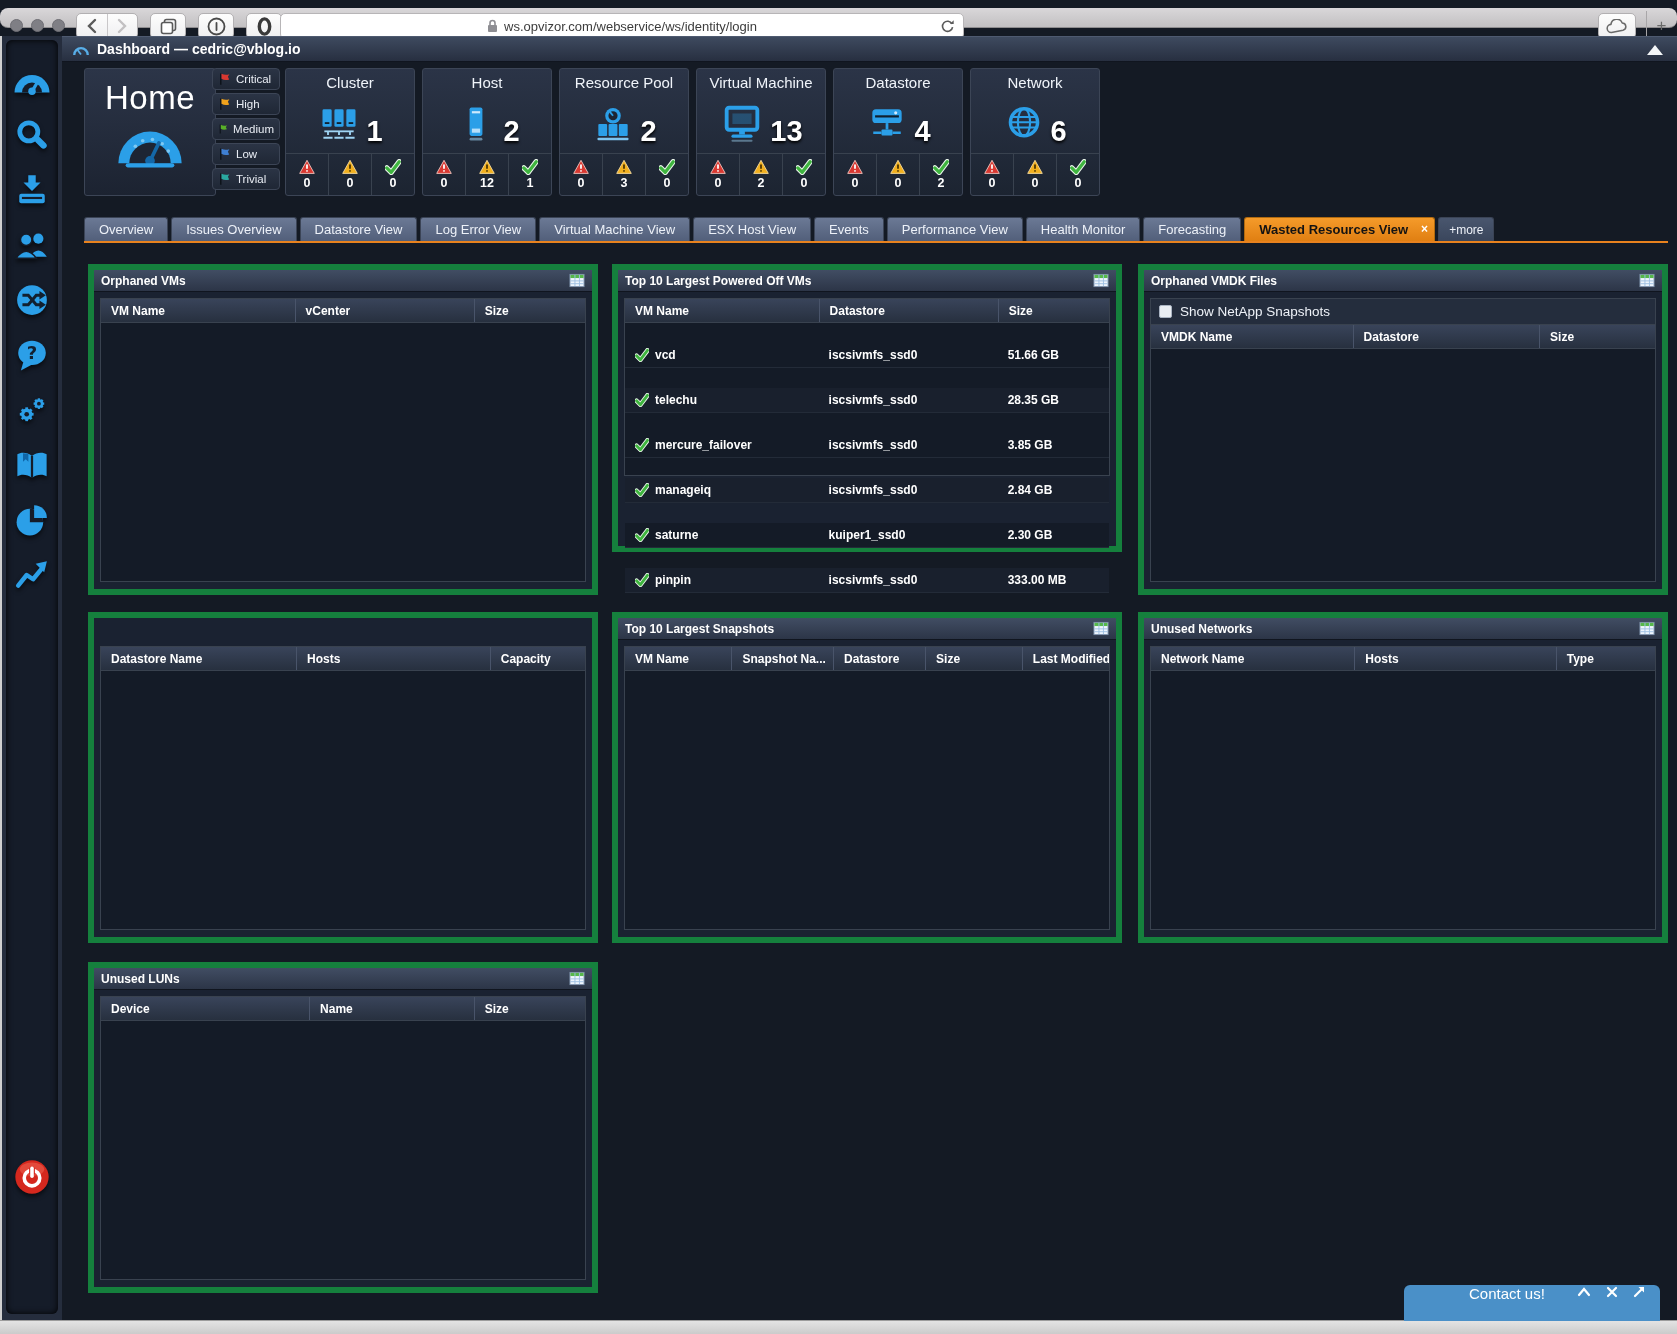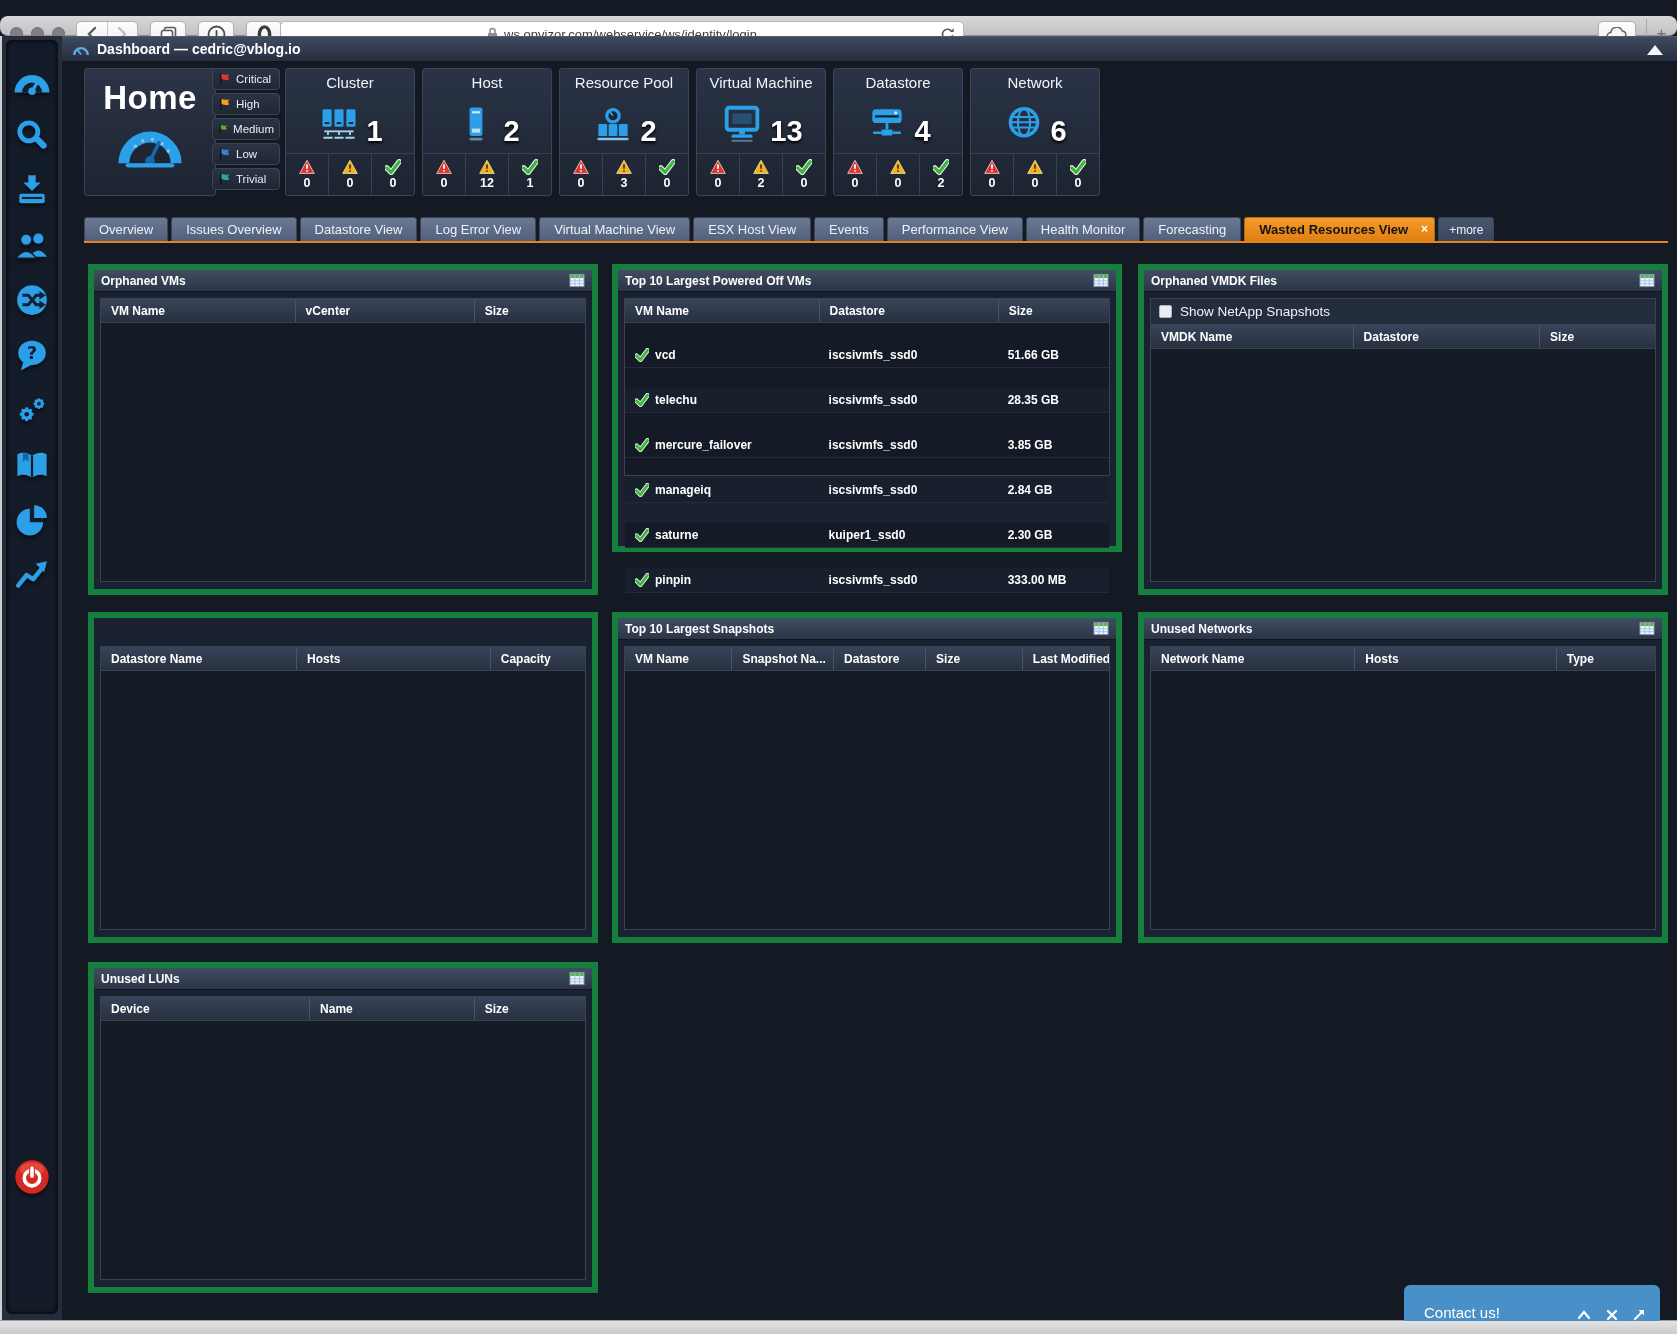--- a/index.html
+++ b/index.html
@@ -1,20 +1,20 @@
 <!DOCTYPE html>
 <html><head>
 <meta charset="utf-8">
 <style>
   * { margin:0; padding:0; box-sizing:border-box; }
   html,body { width:1677px; height:1334px; }
   body { position:relative; background:#141a24; font-family:"Liberation Sans",sans-serif; overflow:hidden; }
 
   
-  .chrome { position:absolute; left:0; top:16px; width:1677px; height:20px;
+  .chrome { position:absolute; left:0; top:8px; width:1677px; height:20px;
     background:linear-gradient(#d9d7d9,#c2c0c2); border-bottom:1px solid #8f8d8f;border-radius:8px; }
   .lights { position:absolute; left:10px; top:11px; display:flex; gap:8px; }
   .light { width:13px; height:13px; border-radius:50%; background:#7f7f85; border:1px solid #6e6e74; }
   .navgroup { position:absolute; left:76px; top:5px; width:62px; height:26px; background:linear-gradient(#fdfdfd,#efeff1);
     border:1px solid #b2b0b2; border-radius:5px; display:flex; }
   .navbtn { flex:1; display:flex; align-items:center; justify-content:center; }
   .navbtn + .navbtn { border-left:1px solid #c9c7c9; }
   .cbtn { position:absolute; top:5px; height:26px; width:36px; background:linear-gradient(#fdfdfd,#efeff1);
     border:1px solid #b2b0b2; border-radius:5px; display:flex; align-items:center; justify-content:center; }
   .urlbar { position:absolute; left:280px; top:5px; width:684px; height:26px; background:#fff; border:1px solid #b7b5b7;
@@ -41,21 +41,21 @@
   .titlebar { position:absolute; left:62px; top:36px; width:1615px; height:26px;
     background:linear-gradient(#3e4a5f,#272f40); border-top:1px solid #4e5a70; border-bottom:1px solid #10151f;
     display:flex; align-items:center; gap:7px; padding-left:10px; }
   .titlebar .ttl { color:#fff; font-size:14px; font-weight:bold; }
   .scrolltop { position:absolute; right:14px; top:8px; width:0; height:0;
     border-left:8px solid transparent; border-right:8px solid transparent; border-bottom:10px solid #f4f6f8; }
 
   
   .home-card { position:absolute; left:84px; top:68px; width:132px; height:128px;
     background:linear-gradient(#2c3548,#1c2331); border:1px solid #3c4556; border-radius:3px;
-    display:flex; flex-direction:column; align-items:center;font-weight:bold; }
+    display:flex; flex-direction:column; align-items:center; }
   .home-card .hlabel { color:#fff; font-size:33px; margin-top:10px; letter-spacing:.5px; }
 
   .legend { position:absolute; left:212px; top:68px; width:68px; display:flex; flex-direction:column; gap:3px; }
   .lg-btn { height:22px; background:linear-gradient(#2b3445,#1f2735); border:1px solid #3c4556; border-radius:4px;
     display:flex; align-items:center; gap:4px; padding:0 5px; }
   .lg-btn span { color:#e9edf4; font-size:11.5px; }
 
   .cards { position:absolute; left:285px; top:68px; display:flex; gap:7px; }
   .card { width:130px; height:128px; background:linear-gradient(#2b3447,#1c2431); border:1px solid #3c4556;
     border-radius:3px; display:flex; flex-direction:column; }
@@ -102,21 +102,21 @@
   
   .w3a .col:nth-child(1){width:40%;} .w3a .col:nth-child(2){width:37%;} .w3a .col:nth-child(3){width:23%;}
   .w3b .col:nth-child(1){width:41%;} .w3b .col:nth-child(2){width:39%;} .w3b .col:nth-child(3){width:20%;margin-left:8px;}
   .w3c .col:nth-child(1){width:43%;} .w3c .col:nth-child(2){width:34%;} .w3c .col:nth-child(3){width:23%;}
   .w5 .col:nth-child(1){width:22%;} .w5 .col:nth-child(2){width:21%;} .w5 .col:nth-child(3){width:19%;}
   .w5 .col:nth-child(4){width:20%;} .w5 .col:nth-child(5){width:18%;}
   .rw .tc:nth-child(1){width:40%;} .rw .tc:nth-child(2){width:37%;} .rw .tc:nth-child(3){width:23%;}
 
   
   .contact { position:absolute; left:1404px; top:1285px; width:256px; height:36px; background:#4a90c8;
-    border-radius:6px 6px 0 0; display:flex; align-items:flex-end; color:#fff; }
+    border-radius:6px 6px 0 0; display:flex; align-items:flex-start; color:#fff;padding-left:45px; }
   .contact .clabel { font-size:15px; margin-left:20px; }
   .contact .cicons { margin-left:auto; margin-right:14px; display:flex; gap:15px; align-items:center; }
 
   .hidden-sprite { position:absolute; width:0; height:0; overflow:hidden; }
 </style>
 </head>
 <body>
 
 <svg class="hidden-sprite" aria-hidden="true">
   <defs>

